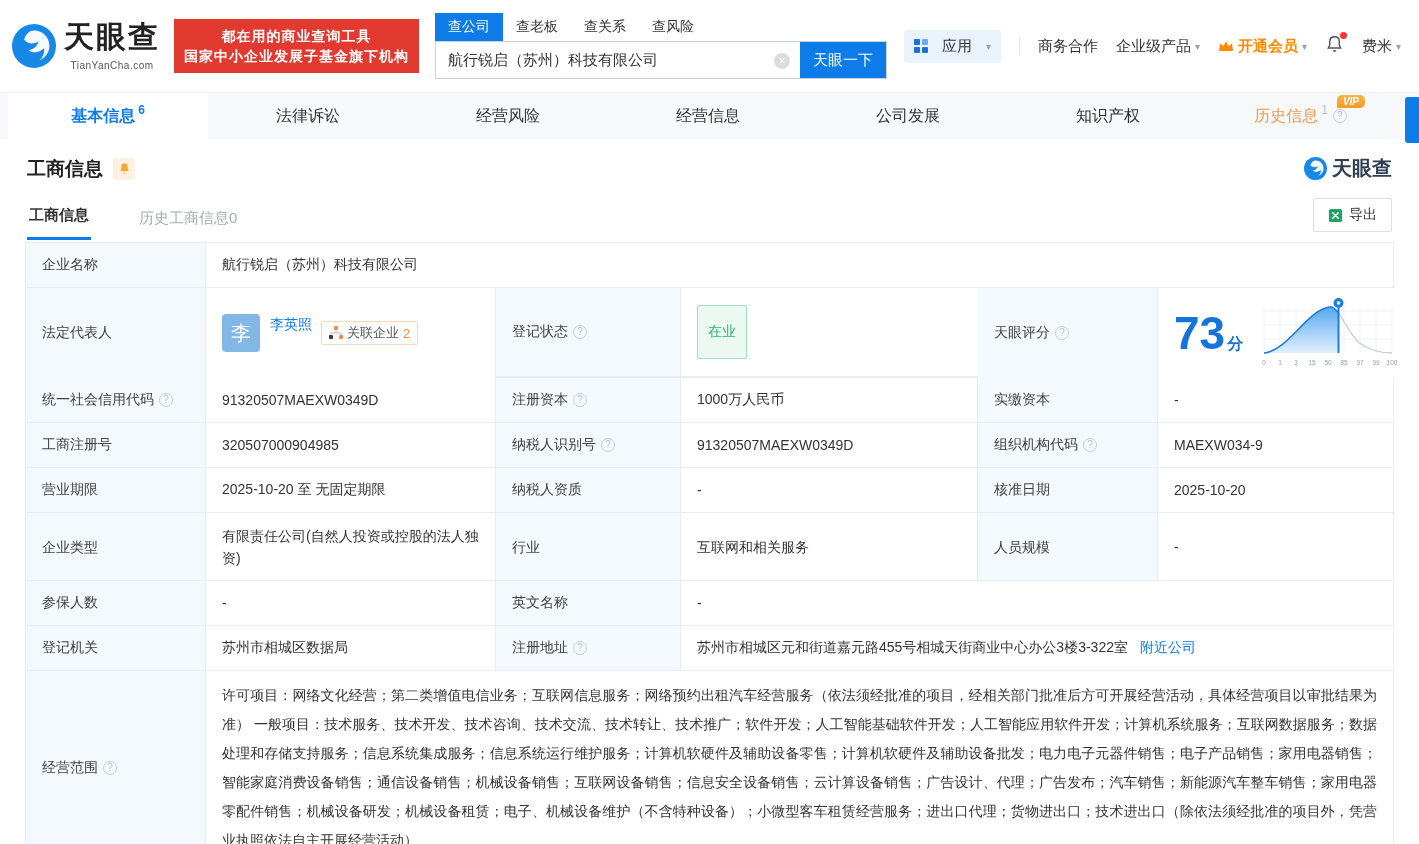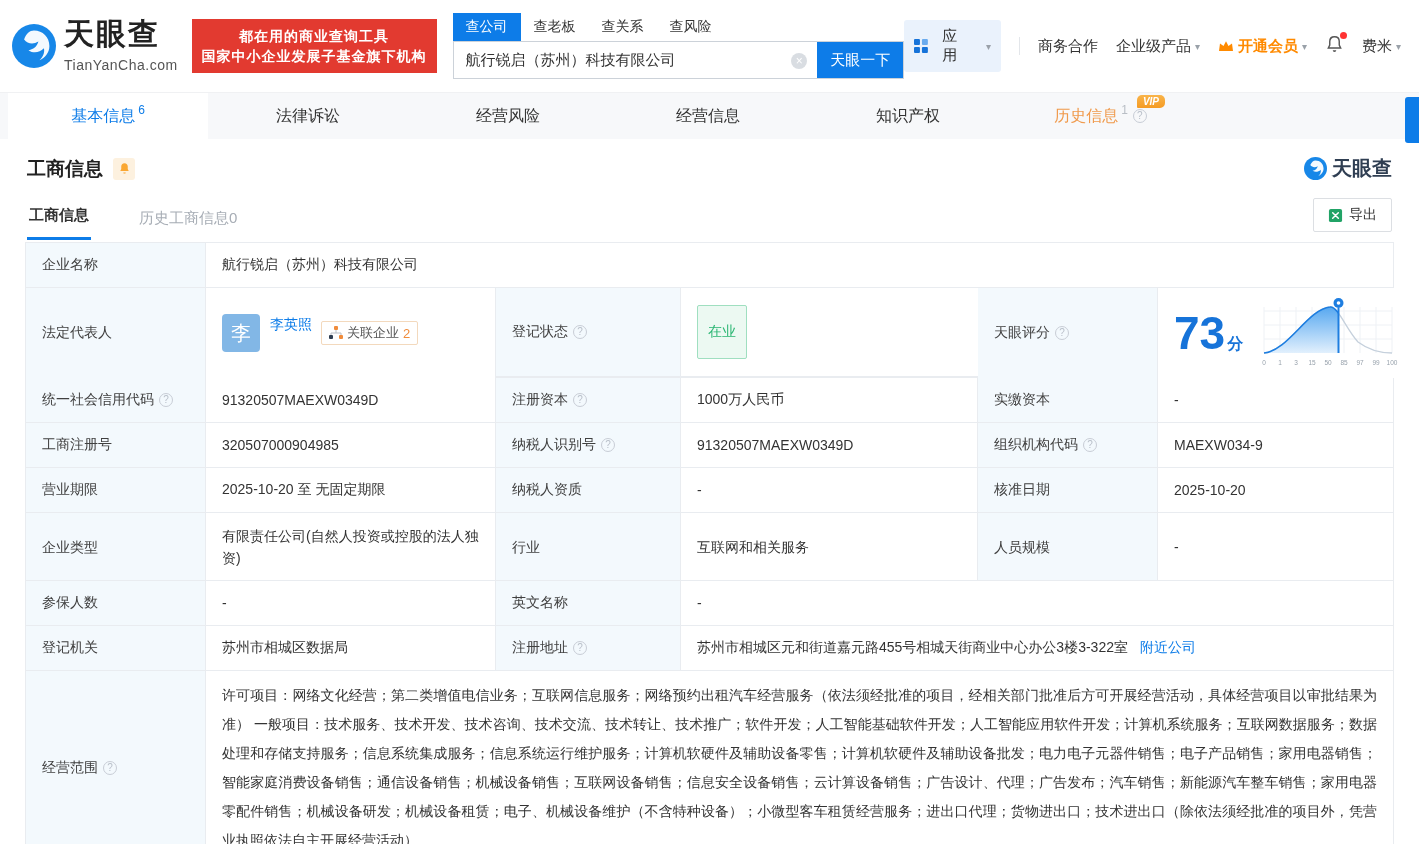--- a/index.html
+++ b/index.html
@@ -6,21 +6,21 @@
   html,body { width:1419px; height:844px; overflow:hidden; background:#fff;
     font-family:"Liberation Sans","DejaVu Sans",sans-serif; color:#333; }
   .page { position:relative; width:1419px; height:844px; }
 
   
   header { display:flex; align-items:center; height:92px; padding:0 18px 0 12px; background:#fff; }
   .logo { display:flex; align-items:center; cursor:pointer; }
   .logo svg { width:44px; height:44px; }
   .logo-text { margin-left:8px; }
   .logo-name { font-size:30px; font-weight:bold; color:#222; letter-spacing:2px; line-height:30px; }
-  .logo-domain { font-size:14px; color:#555; letter-spacing:.5px; margin-top:8px; }
+  .logo-domain { font-size:10px; color:#555; letter-spacing:.5px; margin-top:8px;text-align:center; }
   .slogan { margin-left:14px; background:#e23a30; color:#fff; padding:7px 10px; line-height:20px;
     font-size:14px; font-weight:bold; text-align:center; }
   .slogan div { letter-spacing:1px; white-space:nowrap; }
   .search-wrap { margin-left:16px; width:452px; }
   .search-tabs { display:flex; align-items:flex-end; height:28px; }
   .search-tab { font-size:14px; color:#333; padding:5px 13px; cursor:pointer; }
   .search-tab.active { background:#0d7ce8; color:#fff; }
   .search-box { position:relative; display:flex; height:38px; border:1px solid #ccd2d9; }
   .search-box input { flex:1; border:none; outline:none; padding:0 40px 0 12px; font-size:15px; color:#333;
     font-family:inherit; }
@@ -38,21 +38,21 @@
   .vip-nav { color:#ff8a00; font-weight:bold; }
   .vip-nav svg { width:16px; height:13px; }
   .bell-wrap { position:relative; cursor:pointer; }
   .bell-wrap svg { width:19px; height:19px; }
   .bell-dot { position:absolute; top:-3px; right:-3px; width:7px; height:7px; border-radius:50%; background:#f33; }
 
   
   .main-tabs { display:flex; height:47px; background:#f7f8fa; border-top:1px solid #f0f1f3; padding-left:8px; }
   .main-tab { position:relative; width:200px; display:flex; align-items:center; justify-content:center;
     font-size:16px; color:#333; cursor:pointer; }
-  .main-tab.active { background:#fff; color:#0d7ce8; font-weight:normal;align-items:center; }
+  .main-tab.active { background:#fff; color:#0d7ce8; font-weight:bold;align-items:center; }
   .tab-count { font-size:12px; color:#0d7ce8; margin-left:3px; align-self:flex-start; margin-top:10px; }
   .main-tab.history { width:185px; color:#f09a4c; }
   .main-tab.history .tab-count { color:#b9bec5; }
   .vip-badge { position:absolute; top:2px; right:28px; background:linear-gradient(#f9b44a,#f59b23);
     color:#fff; font-size:10px; font-style:italic; font-weight:bold; padding:1px 6px;
     border-radius:5px 5px 5px 1px; }
   .q-icon { display:inline-block; width:14px; height:14px; border-radius:50%; border:1px solid #c8cdd6;
     color:#b8bfc9; font-size:10px; line-height:12px; text-align:center; margin-left:5px; cursor:pointer;
     flex:none; }
   .float-strip { position:absolute; right:0; top:97px; width:14px; height:46px; background:#0d7ce8;
@@ -204,20 +204,23 @@
       <span class="tab-count">6</span>
     </div>
     <div class="main-tab">
       <span>法律诉讼</span>
     </div>
     <div class="main-tab">
       <span>经营风险</span>
     </div>
     <div class="main-tab">
       <span>经营信息</span>
+    </div>
+    <div class="main-tab">
+      <span>公司发展</span>
     </div>
     <div class="main-tab">
       <span>知识产权</span>
     </div>
     <div class="main-tab history">
       <span class="vip-badge">VIP</span>
       <span>历史信息</span>
       <span class="tab-count">1</span>
       <span class="q-icon">?</span>
     </div>

